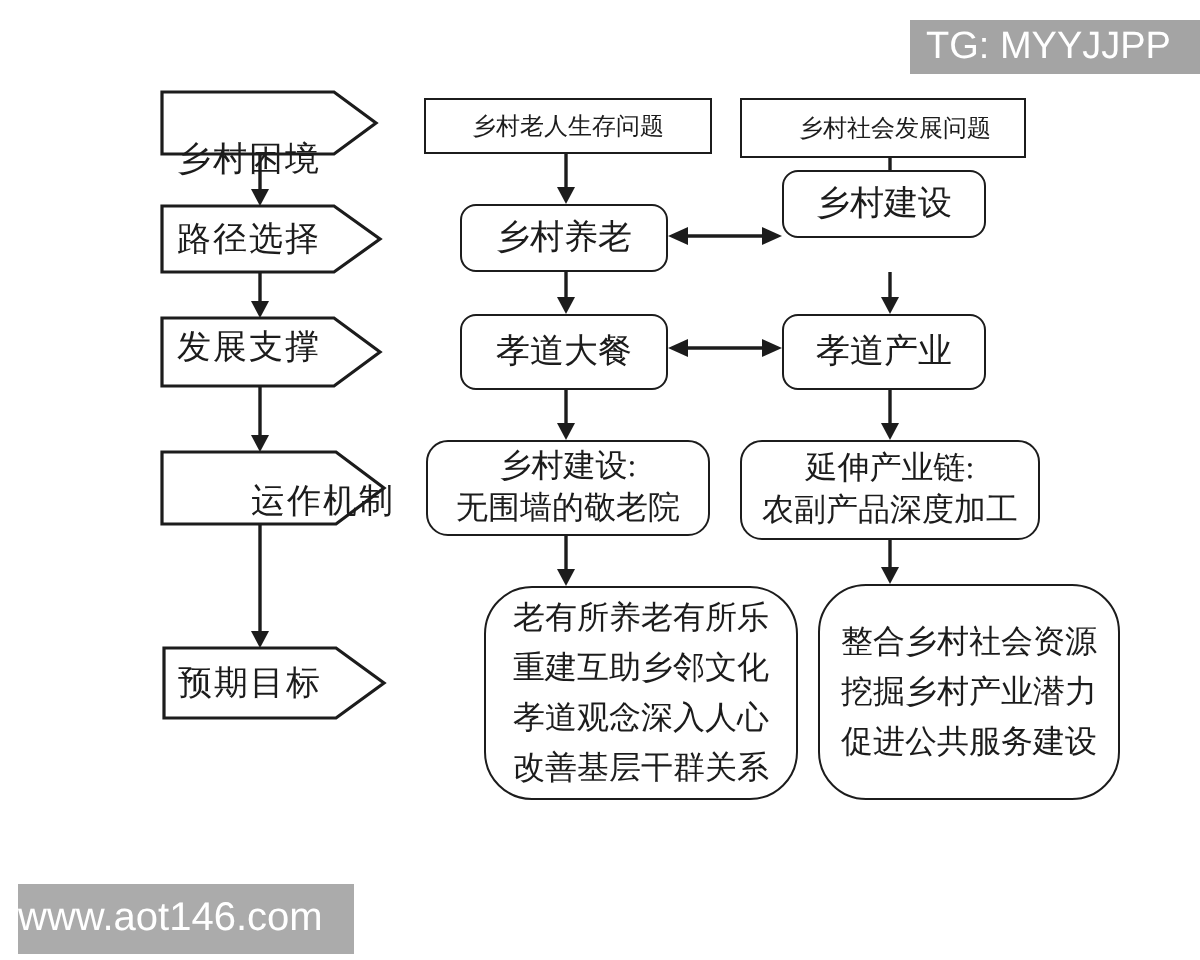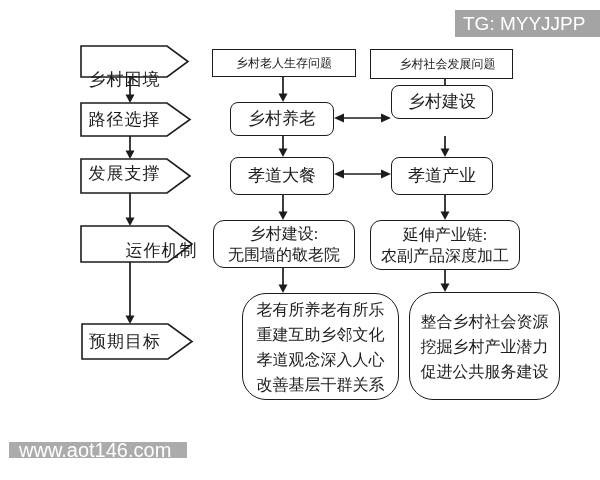--- a/index.html
+++ b/index.html
@@ -52,23 +52,23 @@
     align-items: center;
   }
   .badge-tg {
     left: 455px; top: 10px;
     width: 145px; height: 27px;
     font-size: 19px;
     padding-left: 8px;
   }
   .badge-site {
     left: 9px; top: 442px;
-    width: 168px; height: 16px;
+    width: 168px; height: 35px;
     font-size: 20px;
-    padding-left: 10px;
+    padding-left: 0;
     background: #ababab;
   }
 </style>
 </head>
 <body>
 
 <div class="canvas">
 
   <svg class="layer" width="600" height="480" viewBox="0 0 600 480">
     <g stroke="#1c1c1c" stroke-width="1.6" fill="#ffffff">

